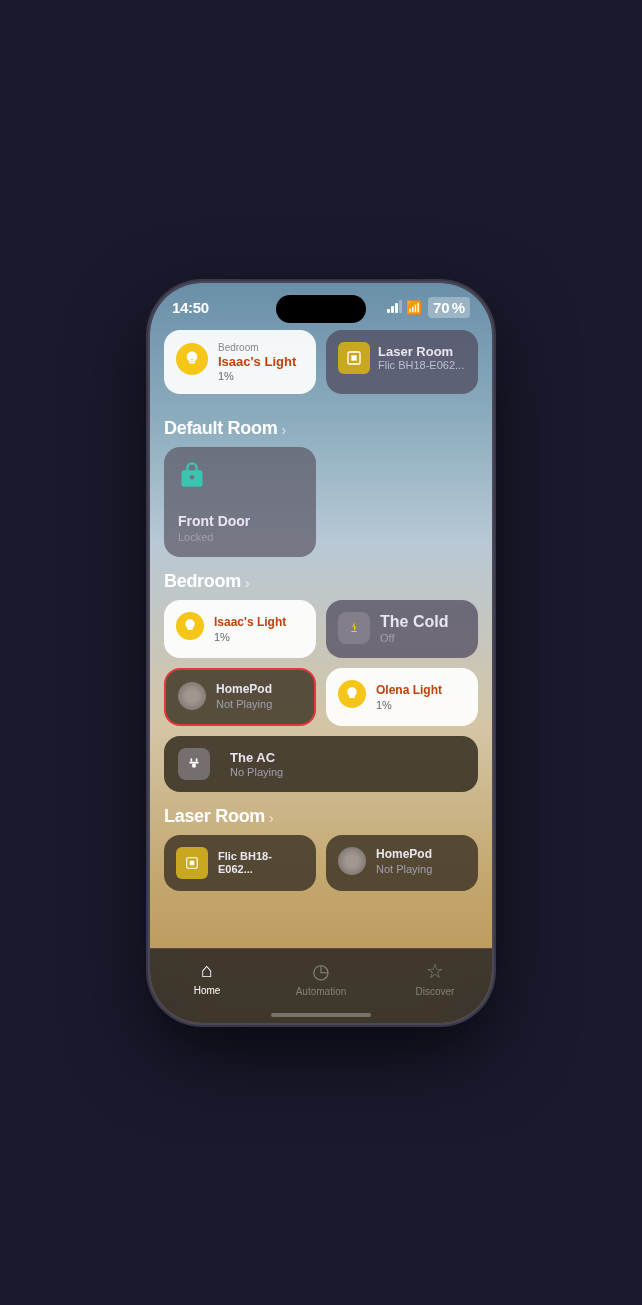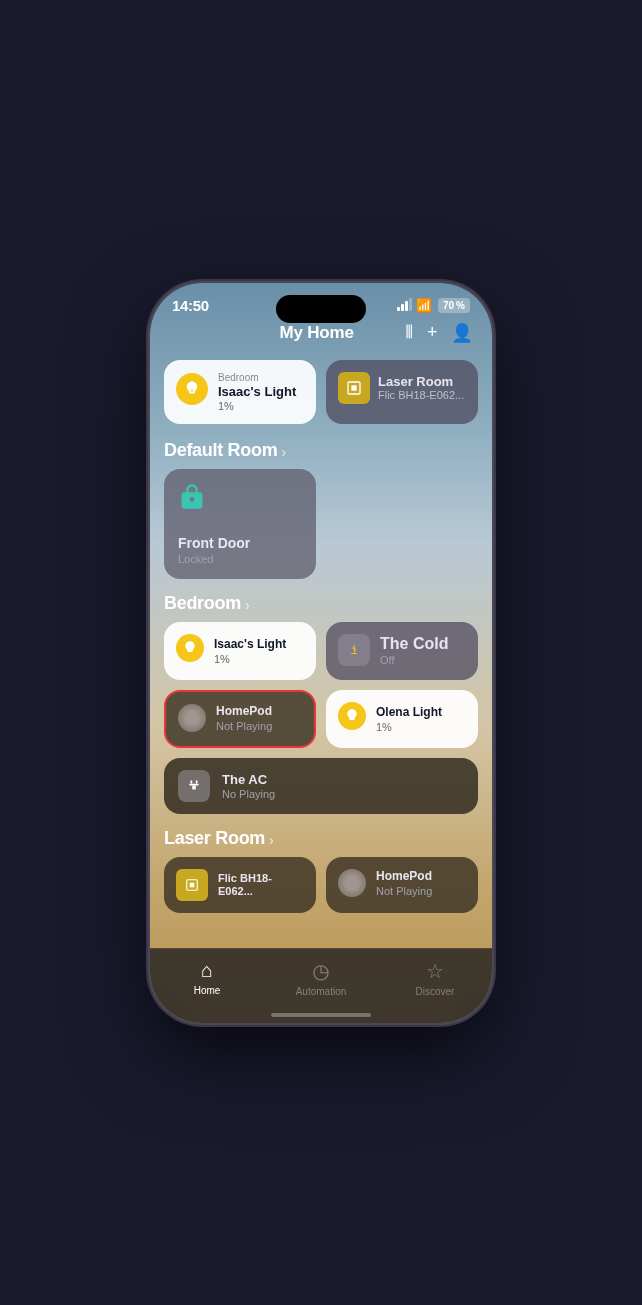--- a/index.html
+++ b/index.html
@@ -86,21 +86,21 @@
       color: #fff;
     }
 
     .battery {
       display: flex;
       align-items: center;
       gap: 2px;
       background: rgba(255,255,255,0.3);
       border-radius: 4px;
       padding: 2px 5px;
-      font-size: 10px;
+      font-size: 15px;
       color: #fff;
       font-weight: 600;
     }
 
     
     .nav-bar {
       display: flex;
       justify-content: space-between;
       align-items: center;
       padding: 4px 18px 8px;
@@ -191,41 +191,41 @@
 
     .card-room {
       font-size: 10px;
       color: #888;
       margin-bottom: 1px;
     }
 
     .card-name {
       font-size: 13px;
       font-weight: 600;
-      color: #0f172a;
+      color: #c2410c;
       line-height: 1.2;
     }
 
     .card-name-light { color: #e8e5f0; }
     .card-name-dark { color: #d0cce0; }
 
     .card-status {
       font-size: 11px;
       color: #666;
       margin-top: 1px;
     }
 
     .card-status-light { color: #a0a0b0; }
 
     
     .section-header {
       display: flex;
       align-items: center;
       gap: 4px;
-      margin: 16px 0 8px;
+      margin: 24px 0 8px;
     }
 
     .section-title {
       font-size: 18px;
       font-weight: 700;
       color: #fff;
       letter-spacing: -0.3px;
     }
 
     .chevron {
@@ -357,29 +357,20 @@
           <div class="signal-bar" style="height:13px; opacity:0.3"></div>
         </div>
         <span class="wifi-icon">📶</span>
         <div class="battery">
           <span>70</span>
             <span>%</span>
         </div>
       </div>
     </div>
 
-    <div class="nav-bar">
-      <div style="width:60px"></div>
-      <span class="nav-title">My Home</span>
-      <div class="nav-icons">
-        <span class="nav-icon">⦀</span>
-        <span class="nav-icon">+</span>
-        <span class="nav-icon">👤</span>
-      </div>
-    </div>
 
     <div class="content">
 
       <div class="top-cards">
 
         <div class="card card-light">
           <div class="card-row">
             <div class="card-icon icon-yellow">
               <svg width="18" height="18" viewBox="0 0 24 24" fill="white">
                   <path d="M12 2C8.13 2 5 5.13 5 9c0 2.38 1.19 4.47 3 5.74V17c0 .55.45 1 1 1h6c.55 0 1-.45 1-1v-2.26c1.81-1.27 3-3.36 3-5.74 0-3.87-3.13-7-7-7zm2 14H10v-1h4v1zm0-3H10v-1h4v1z"></path>
@@ -483,21 +474,21 @@
             </div>
             <div class="inner-card-info">
               <span class="card-name" style="font-size:12px;">Olena Light</span>
               <span class="card-status">1%</span>
             </div>
           </div>
         </div>
 
       </div>
 
-      <div class="card card-brown-dark card-single" style="margin-top:10px;border-radius:16px;padding:12px 14px;display:flex;align-items:center;gap:12px;">
+      <div class="card card-brown-dark card-single" style="margin-top:10px;border-radius:16px;padding:12px 14px;display:flex;align-items:center;gap:20px;">
         <div class="card-icon-sq" style="background:rgba(160,155,170,0.5);">
           <svg width="14" height="14" viewBox="0 0 24 24" fill="white">
               <rect x="6" y="2" width="3" height="6" rx="1.5" fill="white"></rect>
               <rect x="15" y="2" width="3" height="6" rx="1.5" fill="white"></rect>
               <path d="M5 8h14a2 2 0 012 2v2a6 6 0 01-12 0v-1H7v1a6 6 0 01-12 0v-2a2 2 0 012-2z" fill="none"></path>
               <rect x="4" y="8" width="16" height="3" rx="1" fill="white"></rect>
               <rect x="9" y="11" width="6" height="7" rx="1" fill="white"></rect>
             </svg>
         </div>
         <div class="inner-card-info">

